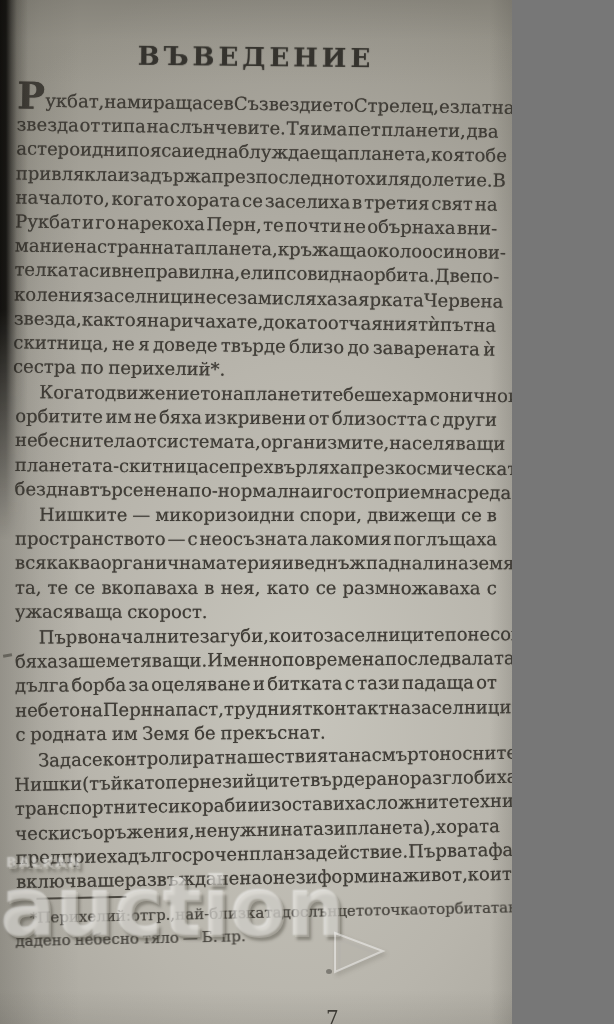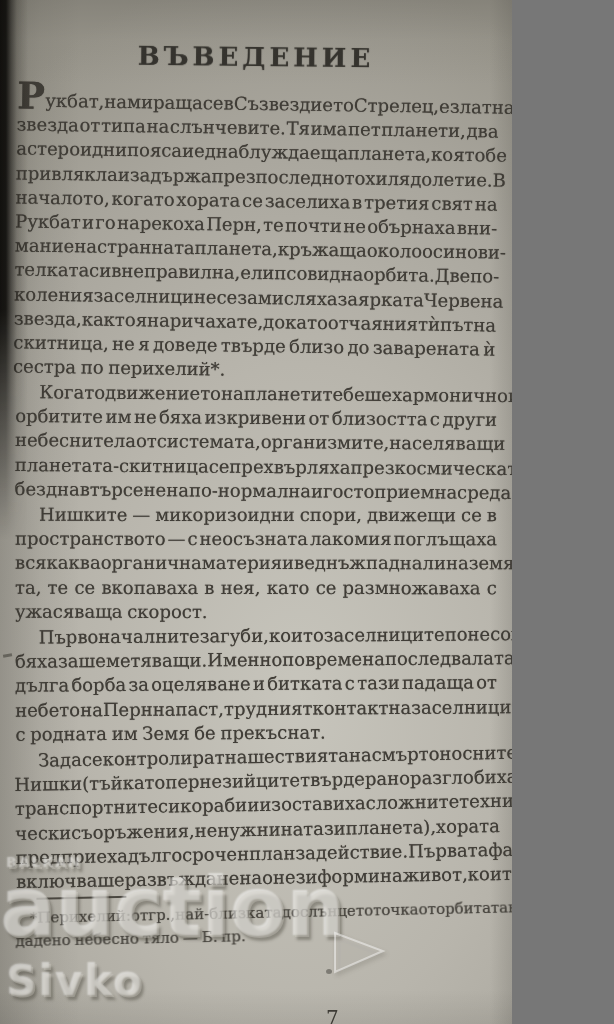--- a/index.html
+++ b/index.html
@@ -440,20 +440,19 @@
   </div>
 
   <div class="pagenum">7</div>
 
   <div class="wm">
     <div class="wm-balkan emb">BALKAN</div>
     <div class="wm-auction emb">auction</div>
     <svg class="wm-tri" width="54" height="44">
       <polygon points="3,2 51,20 3,41" fill="rgba(212,210,202,0.30)" stroke="rgba(255,255,255,0.45)" stroke-width="2"></polygon>
     </svg>
-    <div class="wm-sivko emb">Sivko</div>
   </div>
 
   <div class="speck"></div>
   <div class="dash"></div>
   <div class="spine"></div>
 
 </div>
 
 </body></html>

